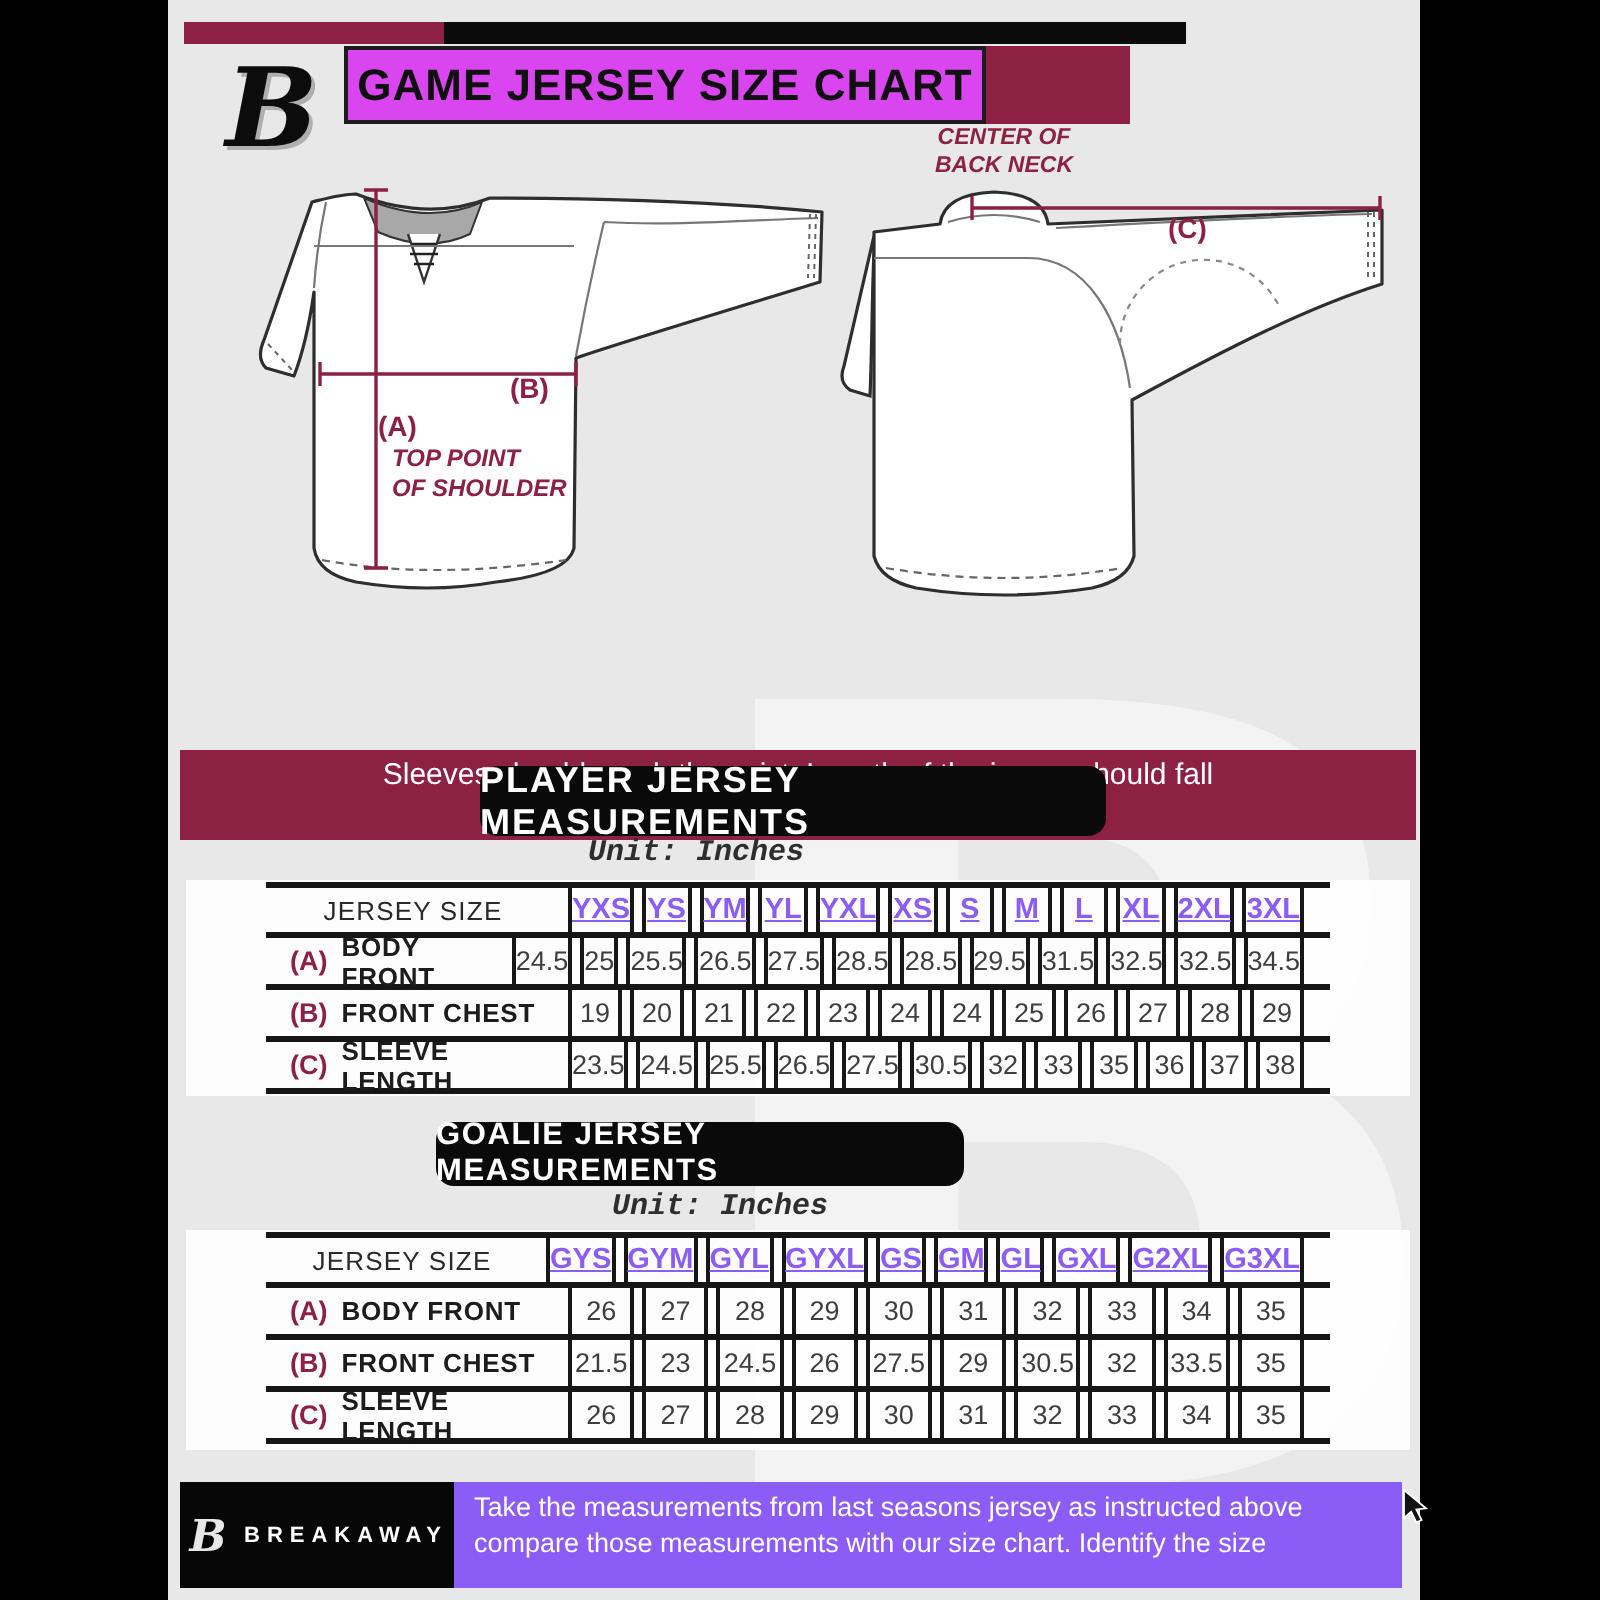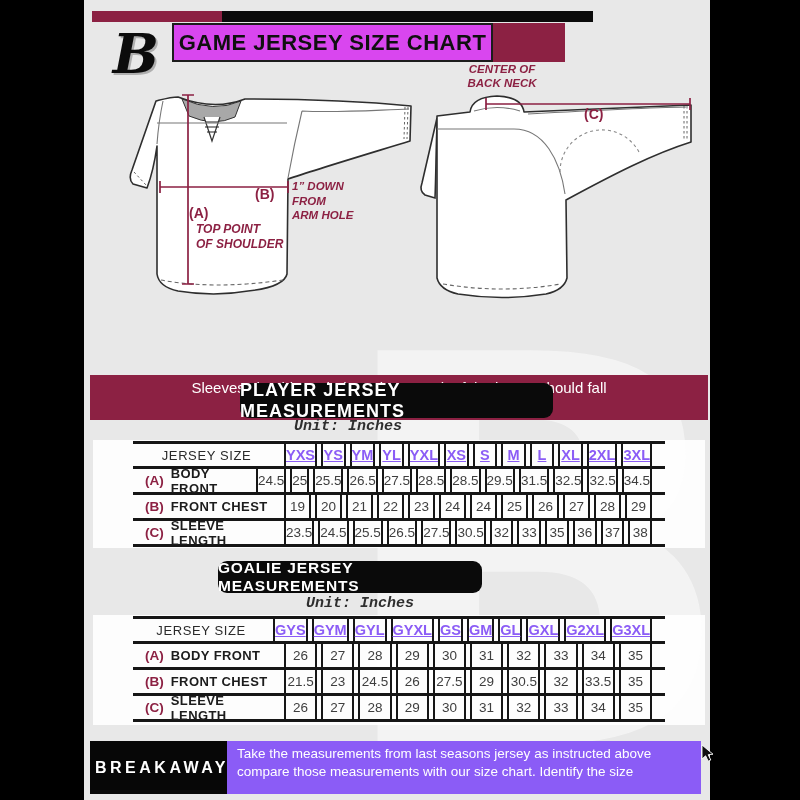--- a/index.html
+++ b/index.html
@@ -69,21 +69,21 @@
     flex:1; margin-left:4px; border-left:2.5px solid #161616; border-right:2.5px solid #161616;
     display:flex; align-items:center; justify-content:center;
     font-size:13.5px; color:#3e3e3e; font-weight:500;
   }
   .dcell.h { font-weight:bold; font-size:14.5px; color:#8b5cf6;text-decoration:underline; }
   
   #f-black {
     left:90px; top:741px; width:137px; height:53px; background:#070707;
     display:flex; align-items:center; justify-content:center; gap:7px;
   }
-  #f-brand { color:#fff; font-size:16px; font-weight:bold; letter-spacing:3.5px; }
+  #f-brand { color:#fff; font-size:11px; font-weight:bold; letter-spacing:3.5px; }
   #f-maroon {
     left:227px; top:741px; width:474px; height:53px; background:#8b5cf6; color:#fff;
     font-size:13.5px; line-height:17.5px; padding:4px 6px 4px 10px;
   }
 </style>
 </head>
 <body>
 
 <div id="stage">
 
@@ -129,25 +129,20 @@
     <path d="M266,22 L266,56 M269,22 L269,57" fill="none" stroke="#666" stroke-width="1" stroke-dasharray="2.5,2.5"></path>
     <path d="M68,20 L272,20 M68,14 L68,26 M272,14 L272,26" fill="none" stroke="#8c2143" stroke-width="1.7"></path>
   </svg>
 
   <div id="lbl-a-tag" class="abs mlabel tag">(A)</div>
   <div id="lbl-a-txt" class="abs mlabel note">
     <div>TOP POINT</div>
     <div>OF SHOULDER</div>
   </div>
   <div id="lbl-b-tag" class="abs mlabel tag">(B)</div>
-  <div id="lbl-b-txt" class="abs mlabel note">
-    <div>1” DOWN</div>
-    <div>FROM</div>
-    <div>ARM HOLE</div>
-  </div>
   <div id="lbl-c-tag" class="abs mlabel tag">(C)</div>
   <div id="lbl-cb" class="abs mlabel note">
     <div>CENTER OF</div>
     <div>BACK NECK</div>
   </div>
 
   <div id="banner" class="abs">
     <div>Sleeves should reach the wrist. Length of the jersey should fall</div>
     <div>approximately 4-6” below the waist.</div>
   </div>

